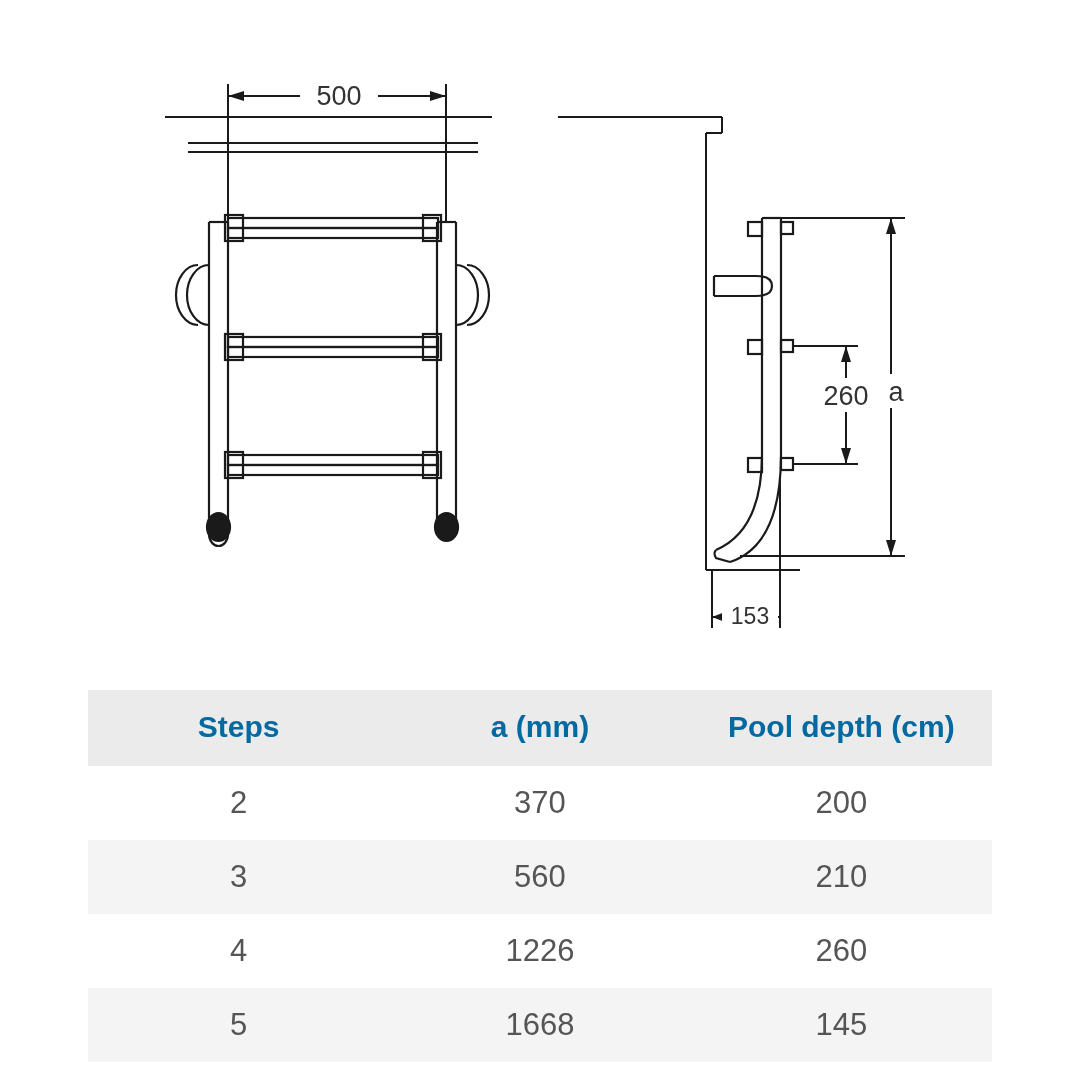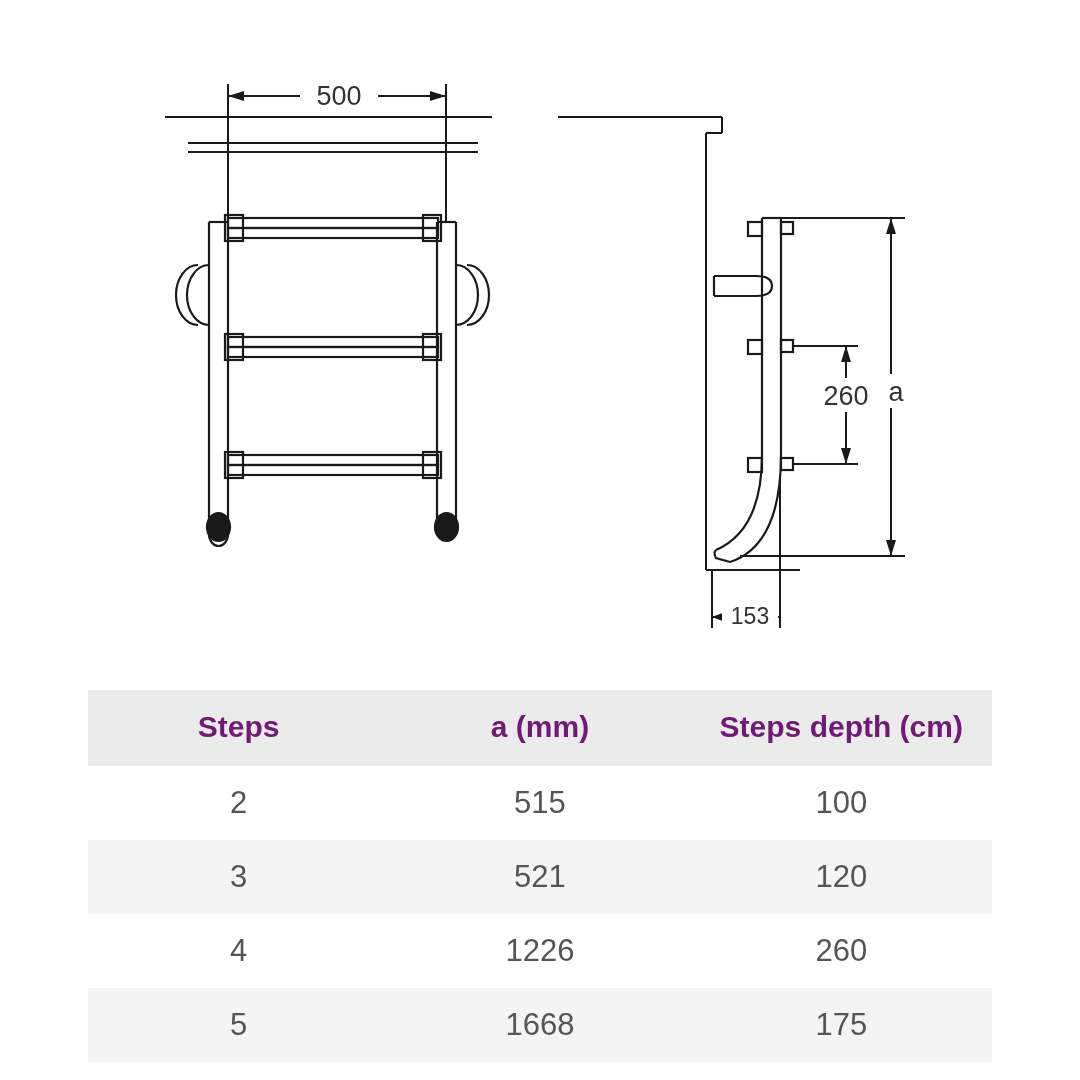--- a/index.html
+++ b/index.html
@@ -46,21 +46,21 @@
   #spec-table {
     position: absolute;
     left: 88px;
     top: 690px;
     width: 904px;
     border-collapse: collapse;
     font-family: "Liberation Sans", sans-serif;
   }
   #spec-table th {
     background: #ebebeb;
-    color: #701a75;
+    color: #0369a1;
     font-size: 30px;
     font-weight: bold;
     padding: 20px 0 22px 0;
     text-align: center;
     border: none;
   }
   #spec-table td {
     color: #555555;
     font-size: 31px;
     font-weight: normal;
@@ -219,40 +219,40 @@
   <table id="spec-table">
     <colgroup>
         <col class="c1">
         <col class="c2">
         <col class="c3">
       </colgroup>
     <thead>
       <tr>
         <th>Steps</th>
         <th>a (mm)</th>
-        <th>Steps depth (cm)</th>
+        <th>Pool depth (cm)</th>
       </tr>
     </thead>
     <tbody>
       <tr>
         <td>2</td>
-        <td>515</td>
-        <td>100</td>
+        <td>370</td>
+        <td>200</td>
       </tr>
       <tr>
         <td>3</td>
-        <td>521</td>
-        <td>120</td>
+        <td>560</td>
+        <td>210</td>
       </tr>
       <tr>
         <td>4</td>
         <td>1226</td>
         <td>260</td>
       </tr>
       <tr>
         <td>5</td>
         <td>1668</td>
-        <td>175</td>
+        <td>145</td>
       </tr>
     </tbody>
   </table>
 
 </div>
 
 </body></html>

